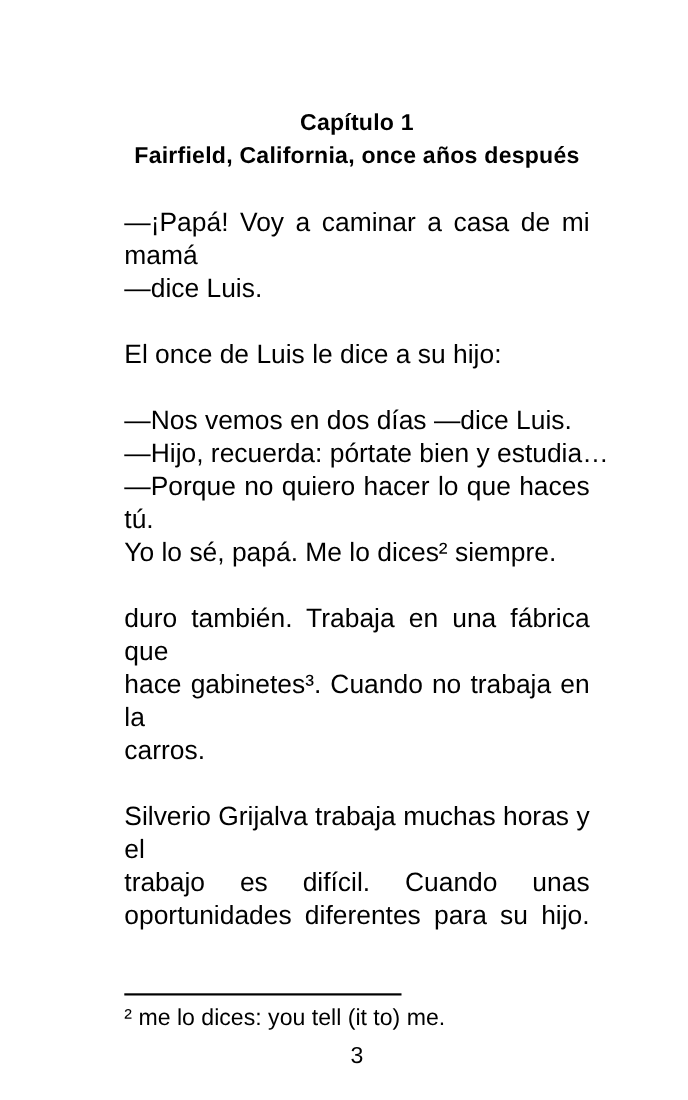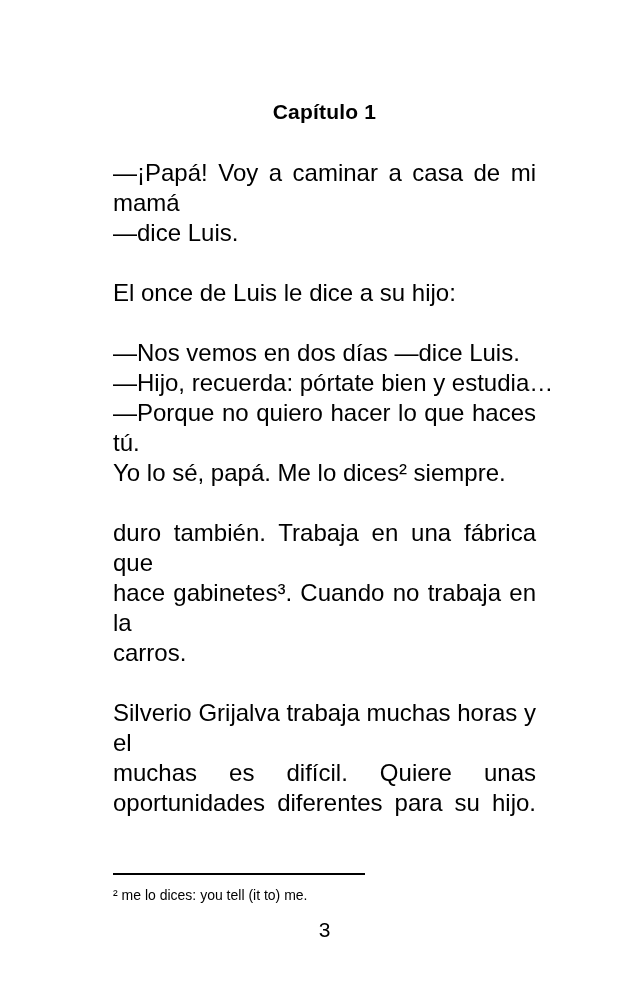--- a/index.html
+++ b/index.html
@@ -46,35 +46,36 @@
   .footnote-block {
     margin-top: 55px;
   }
   .footnote-divider {
     width: 252px;
     border: none;
     border-top: 2px solid #000000;
     margin: 0 0 7px 0;
   }
   .footnote {
-    font-size: 14px;
+    font-size: 21px;
     line-height: 27px;
   }
   .page-number {
     margin-top: 9px;
     font-size: 21px;
     text-align: center;
   }
 </style>
 </head>
 <body>
 
 <div class="page">
 
   <div class="heading">Capítulo 1</div>
+  <div class="heading">Fairfield, California, once años después</div>
 
   <div class="paragraph first">
     <div class="line justify">—¡Papá! Voy a caminar a casa de mi mamá</div>
     <div class="line">—dice Luis.</div>
   </div>
 
   <div class="paragraph">
     <div class="line">El once de Luis le dice a su hijo:</div>
   </div>
 
@@ -86,21 +87,21 @@
   </div>
 
   <div class="paragraph">
     <div class="line justify">duro también. Trabaja en una fábrica que</div>
     <div class="line justify">hace gabinetes³. Cuando no trabaja en la</div>
     <div class="line">carros.</div>
   </div>
 
   <div class="paragraph">
     <div class="line justify">Silverio Grijalva trabaja muchas horas y el</div>
-    <div class="line justify">muchas es difícil. Quiere unas</div>
+    <div class="line justify">trabajo es difícil. Cuando unas</div>
     <div class="line justify">oportunidades diferentes para su hijo.</div>
   </div>
 
   <div class="footnote-block">
     <hr class="footnote-divider">
     <div class="footnote">² me lo dices: you tell (it to) me.</div>
   </div>
 
   <div class="page-number">3</div>
 

